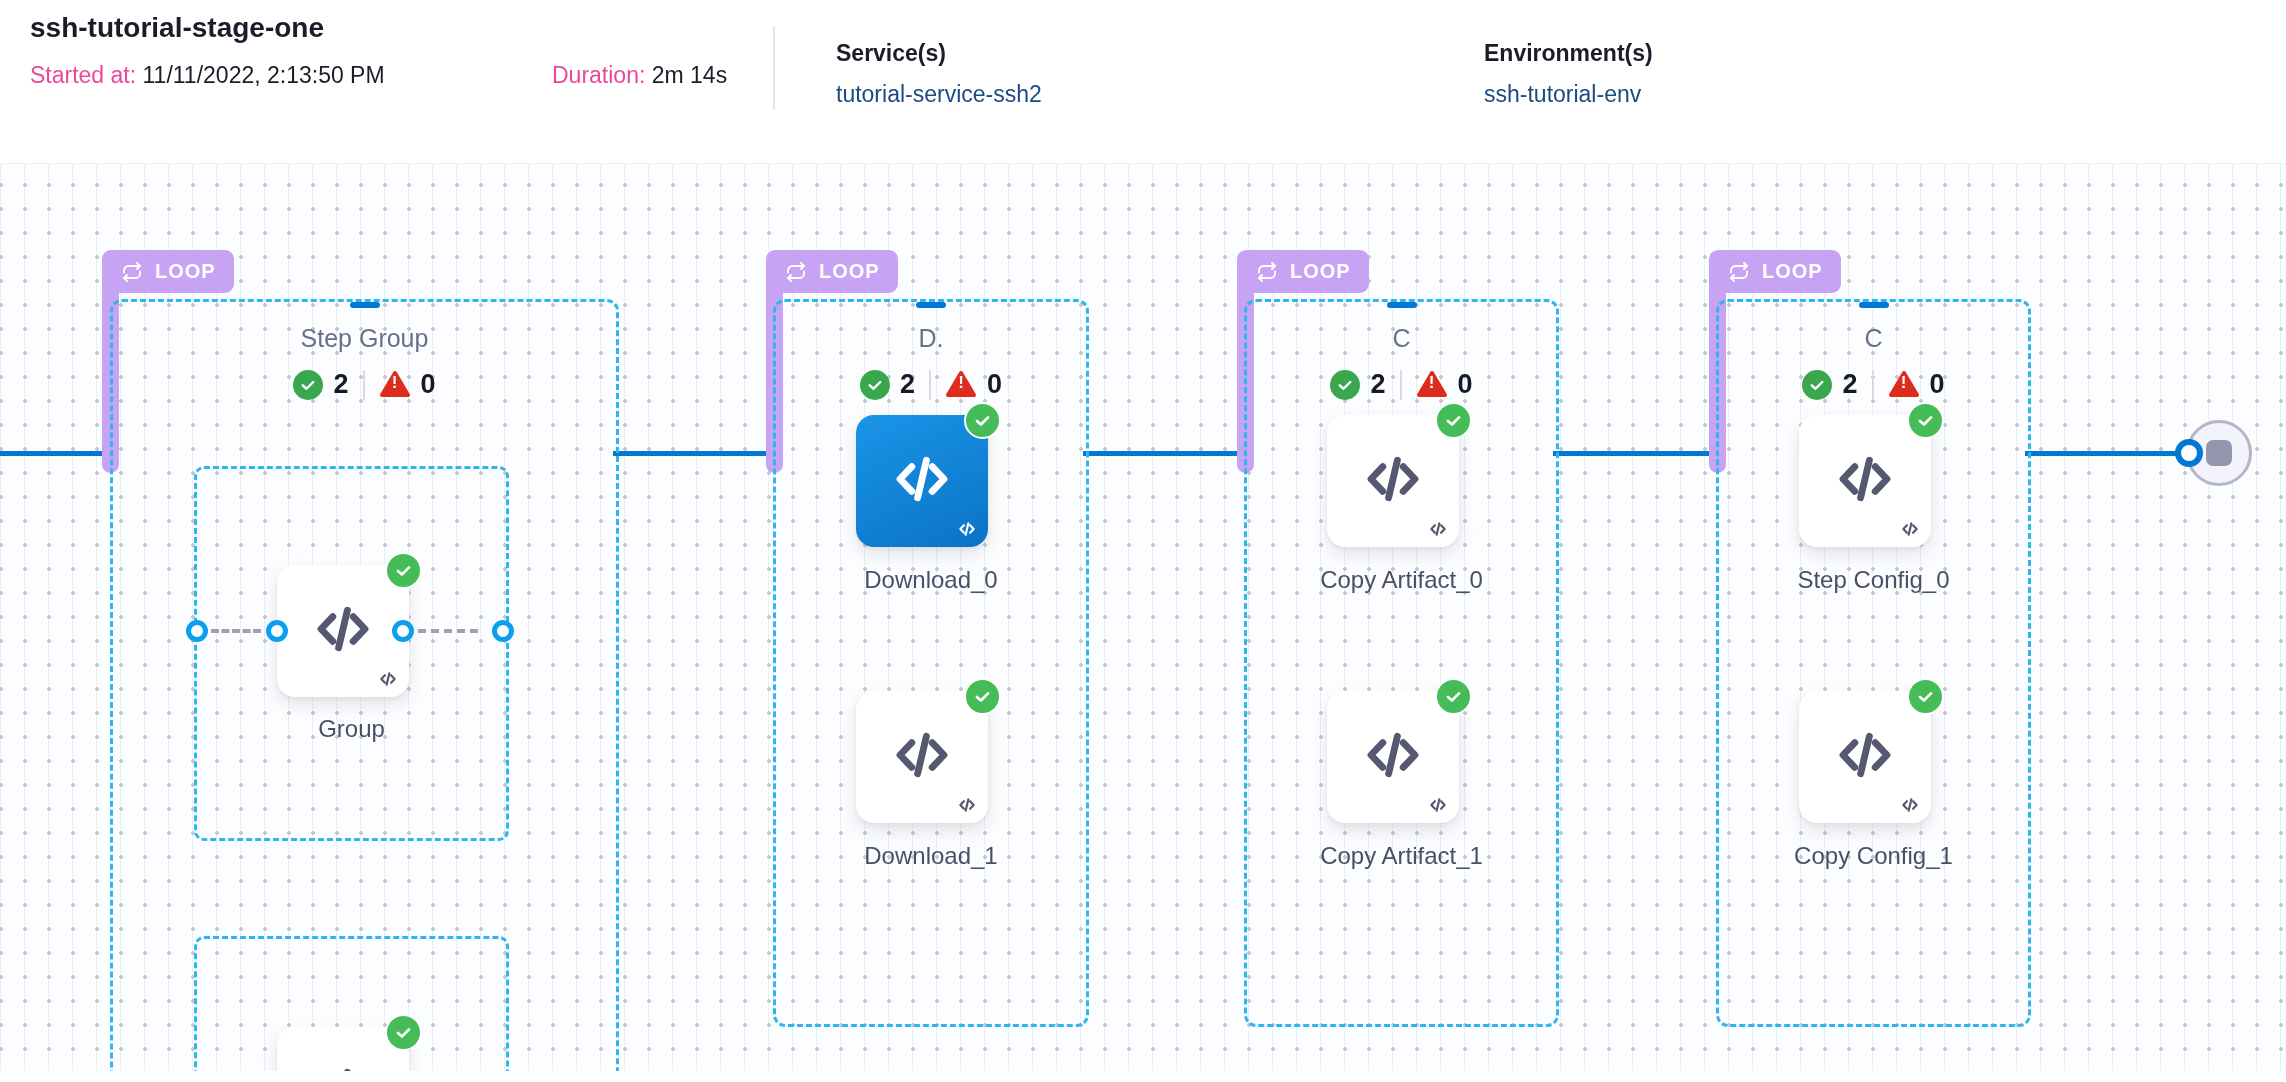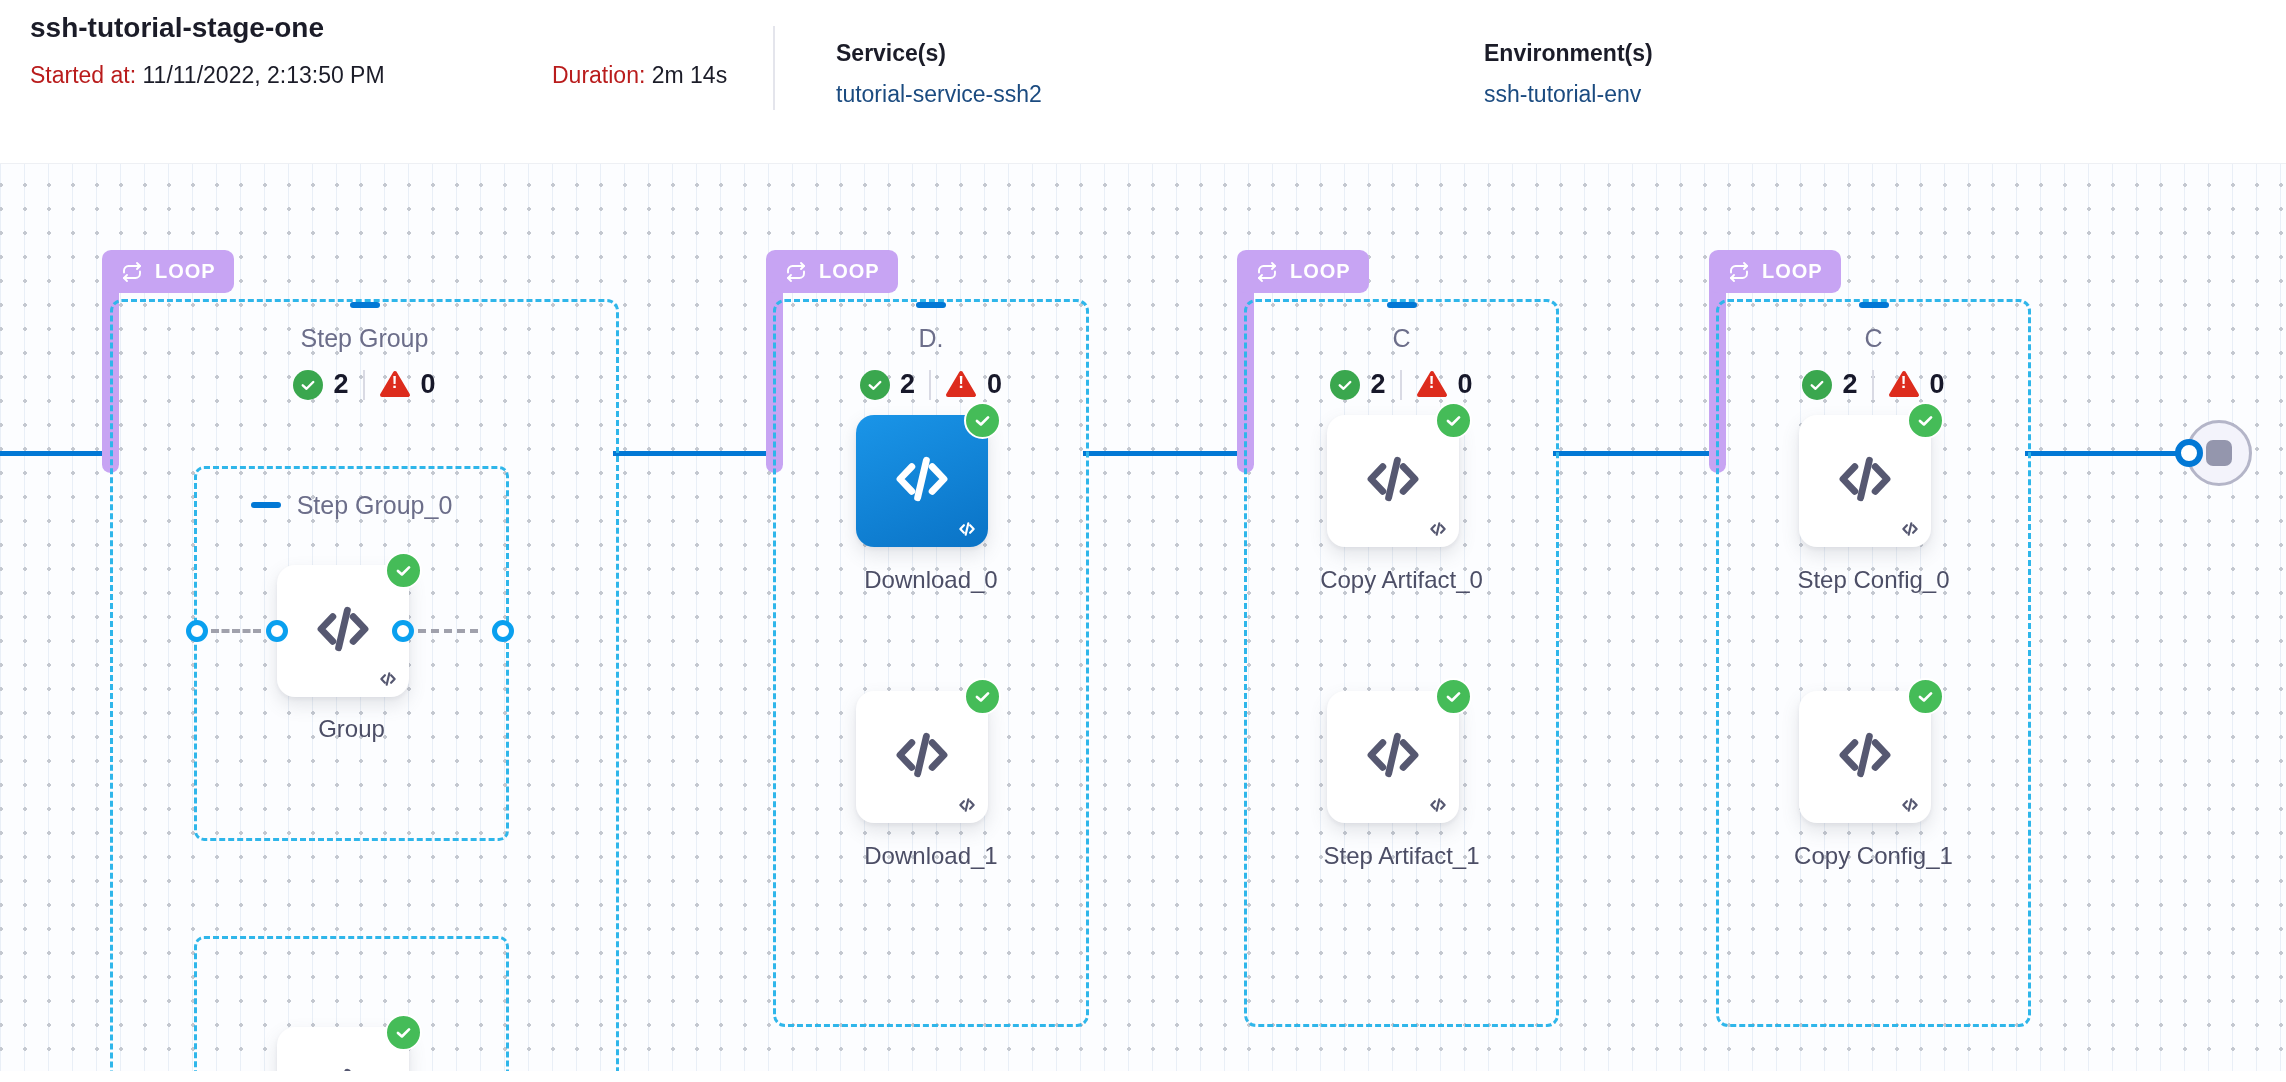--- a/index.html
+++ b/index.html
@@ -1,21 +1,21 @@
 <!DOCTYPE html>
 <html><head>
 <meta charset="utf-8">
 <style>
   html,body{margin:0;padding:0;background:#fff;width:2286px;height:1082px;overflow:hidden;
     font-family:"Liberation Sans","DejaVu Sans",sans-serif;-webkit-font-smoothing:antialiased;}
   .stage-header{position:absolute;left:0;top:0;width:2286px;height:163px;background:#ffffff;
     border-bottom:1px solid #eef0f4;z-index:10;}
   .stage-title{position:absolute;left:30px;top:12px;font-size:28px;font-weight:700;color:#1b1c28;}
   .meta{position:absolute;top:62px;font-size:23px;color:#1b1c28;}
-  .meta .k{color:#b91c1c;}
+  .meta .k{color:#ec4899;}
   .meta-started{left:30px;}
   .meta-duration{left:552px;}
   .hdr-divider{position:absolute;left:773px;top:26px;width:2px;height:84px;background:#e4e5ec;}
   .hdr-block{position:absolute;top:40px;}
   .hdr-block .lbl{font-size:23px;font-weight:600;color:#1b1c28;}
   .hdr-block .lnk{display:block;margin-top:14px;font-size:23px;color:#1b4b80;cursor:pointer;}
   .blk-service{left:821px;margin-left:15px;}
   .blk-env{left:1484px;}
 
   .canvas{position:absolute;left:0;top:163px;width:2286px;height:908px;overflow:hidden;
@@ -166,24 +166,20 @@
           <svg viewBox="0 0 32 29" width="32" height="29">
               <path d="M16 3 L29 25 H3 Z" fill="#dd2c1d" stroke="#dd2c1d" stroke-width="4" stroke-linejoin="round"></path>
             </svg>
           <div class="bang">!</div>
         </div>
         <span class="count">0</span>
       </div>
     </div>
 
     <div class="subgroup" style="left:81px;top:164px;width:309px;height:369px">
-      <div class="sub-header">
-        <div class="collapse"></div>
-        <span class="g-label">Step Group_0</span>
-      </div>
       <div class="card" style="left:80px;top:96px">
         <div class="check">
             <svg viewBox="0 0 24 24" fill="none" stroke="#fff" stroke-width="3.4" stroke-linecap="round" stroke-linejoin="round">
               <polyline points="5 12.5 10 17 19 8"></polyline>
             </svg>
           </div>
         <svg class="main-ic" viewBox="0 0 24 24" fill="none" stroke="currentColor" stroke-width="2.5" stroke-linecap="round" stroke-linejoin="round">
             <path d="M8.3 7.5 4 12l4.3 4.5"></path>
             <path d="M15.7 7.5 20 12l-4.3 4.5"></path>
             <path d="M13.6 5.2 10.4 18.8"></path>
@@ -328,21 +324,21 @@
           <path d="M8.3 7.5 4 12l4.3 4.5"></path>
           <path d="M15.7 7.5 20 12l-4.3 4.5"></path>
           <path d="M13.6 5.2 10.4 18.8"></path>
         </svg>
       <svg class="mini-ic" viewBox="0 0 24 24" fill="none" stroke="currentColor" stroke-width="2.6" stroke-linecap="round" stroke-linejoin="round">
           <path d="M8.3 7.5 4 12l4.3 4.5"></path>
           <path d="M15.7 7.5 20 12l-4.3 4.5"></path>
           <path d="M13.6 5.2 10.4 18.8"></path>
         </svg>
     </div>
-    <div class="step-label" style="top:540px">Step Artifact_1</div>
+    <div class="step-label" style="top:540px">Copy Artifact_1</div>
   </div>
 
   <div class="group-box" style="left:1716px;top:136px;width:309px;height:722px">
     <div class="group-header">
       <div class="collapse"></div>
       <span class="g-label">C</span>
       <div class="status">
         <div class="ok-badge">
             <svg viewBox="0 0 24 24" fill="none" stroke="#fff" stroke-width="3.2" stroke-linecap="round" stroke-linejoin="round">
               <polyline points="5 12.5 10 17 19 8"></polyline>

